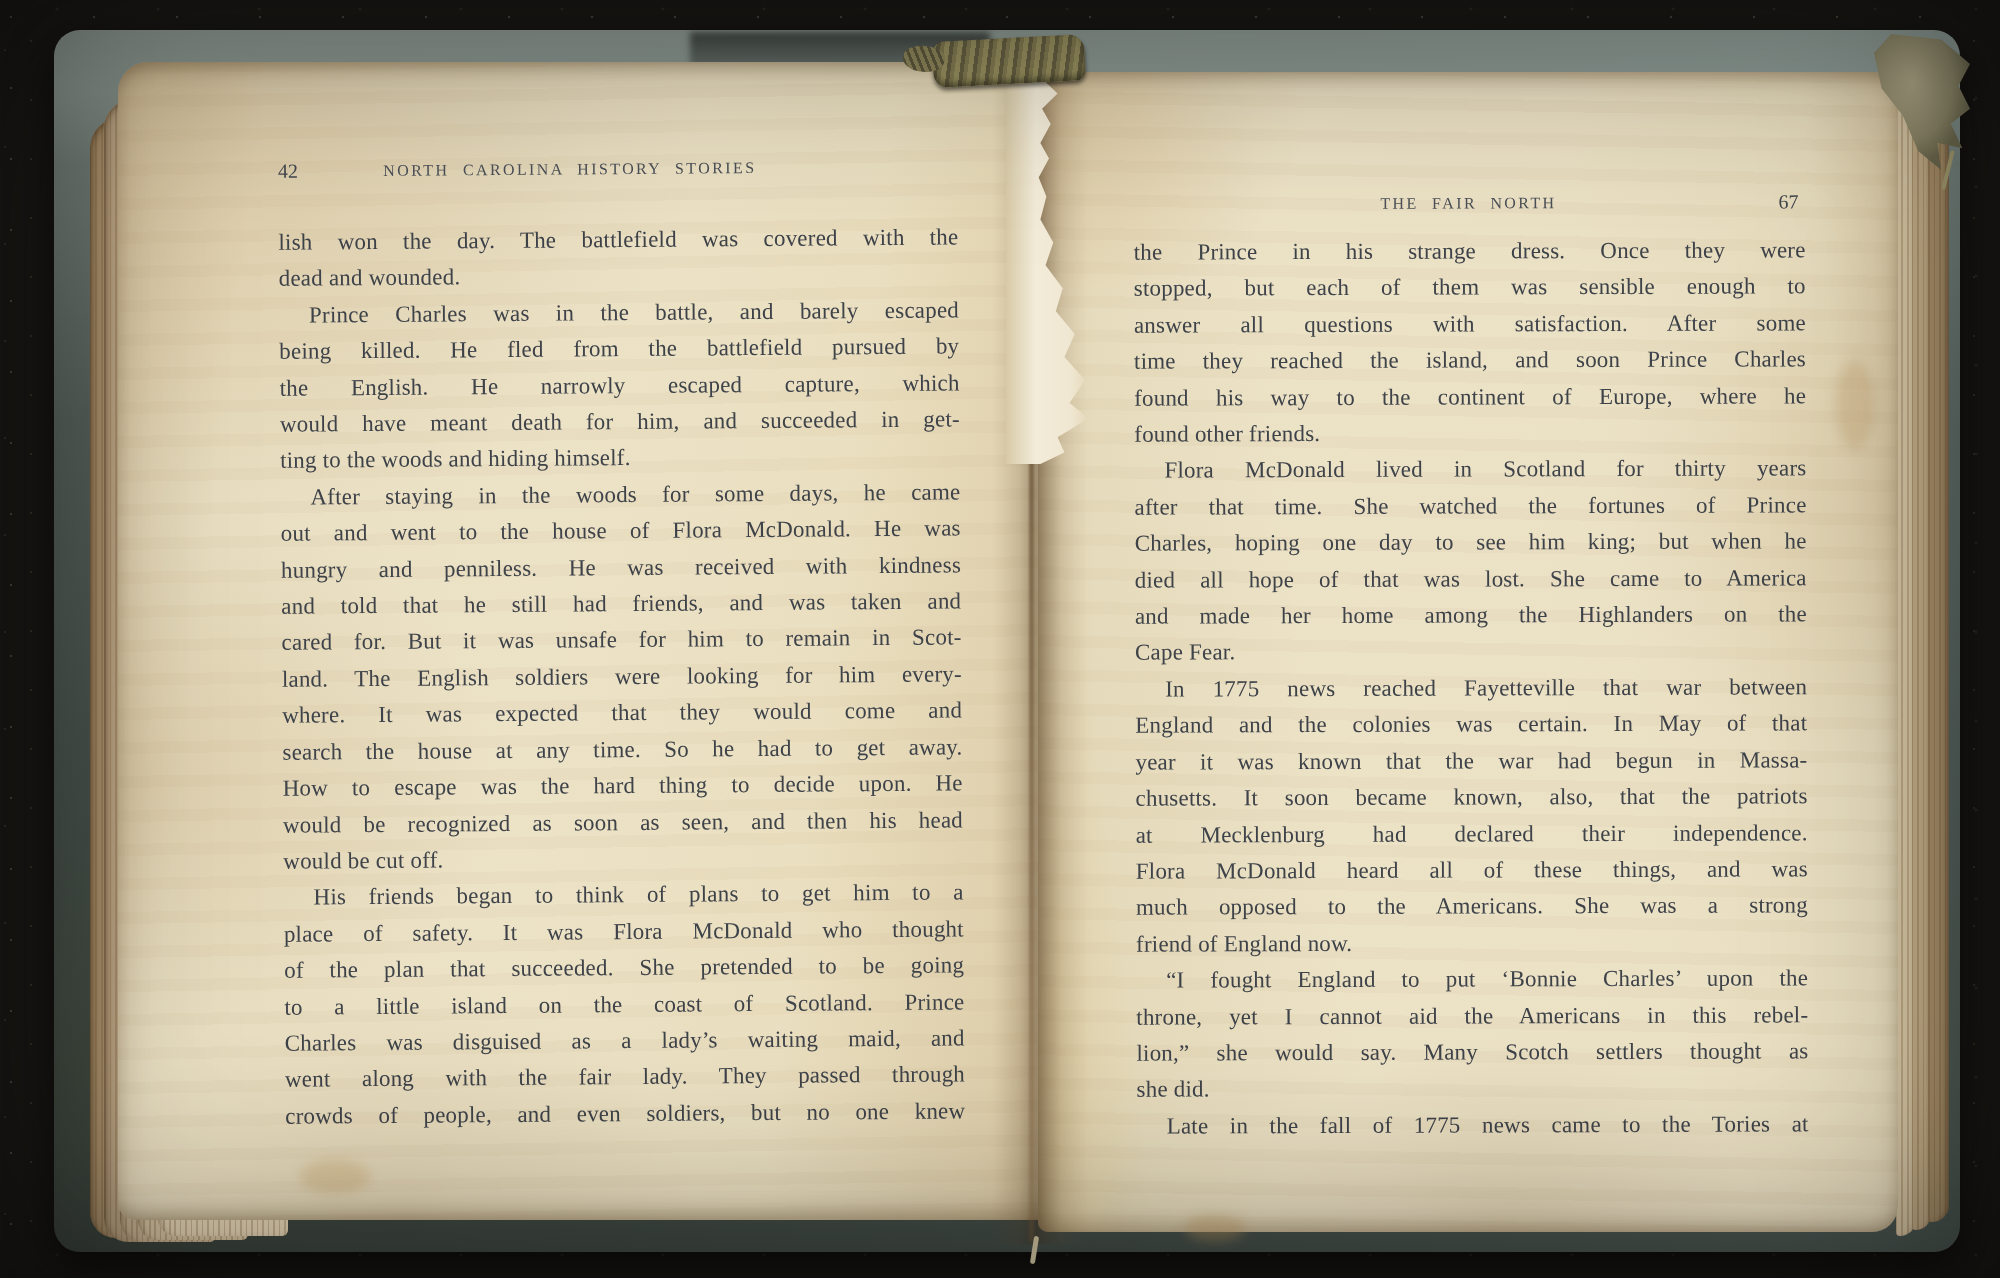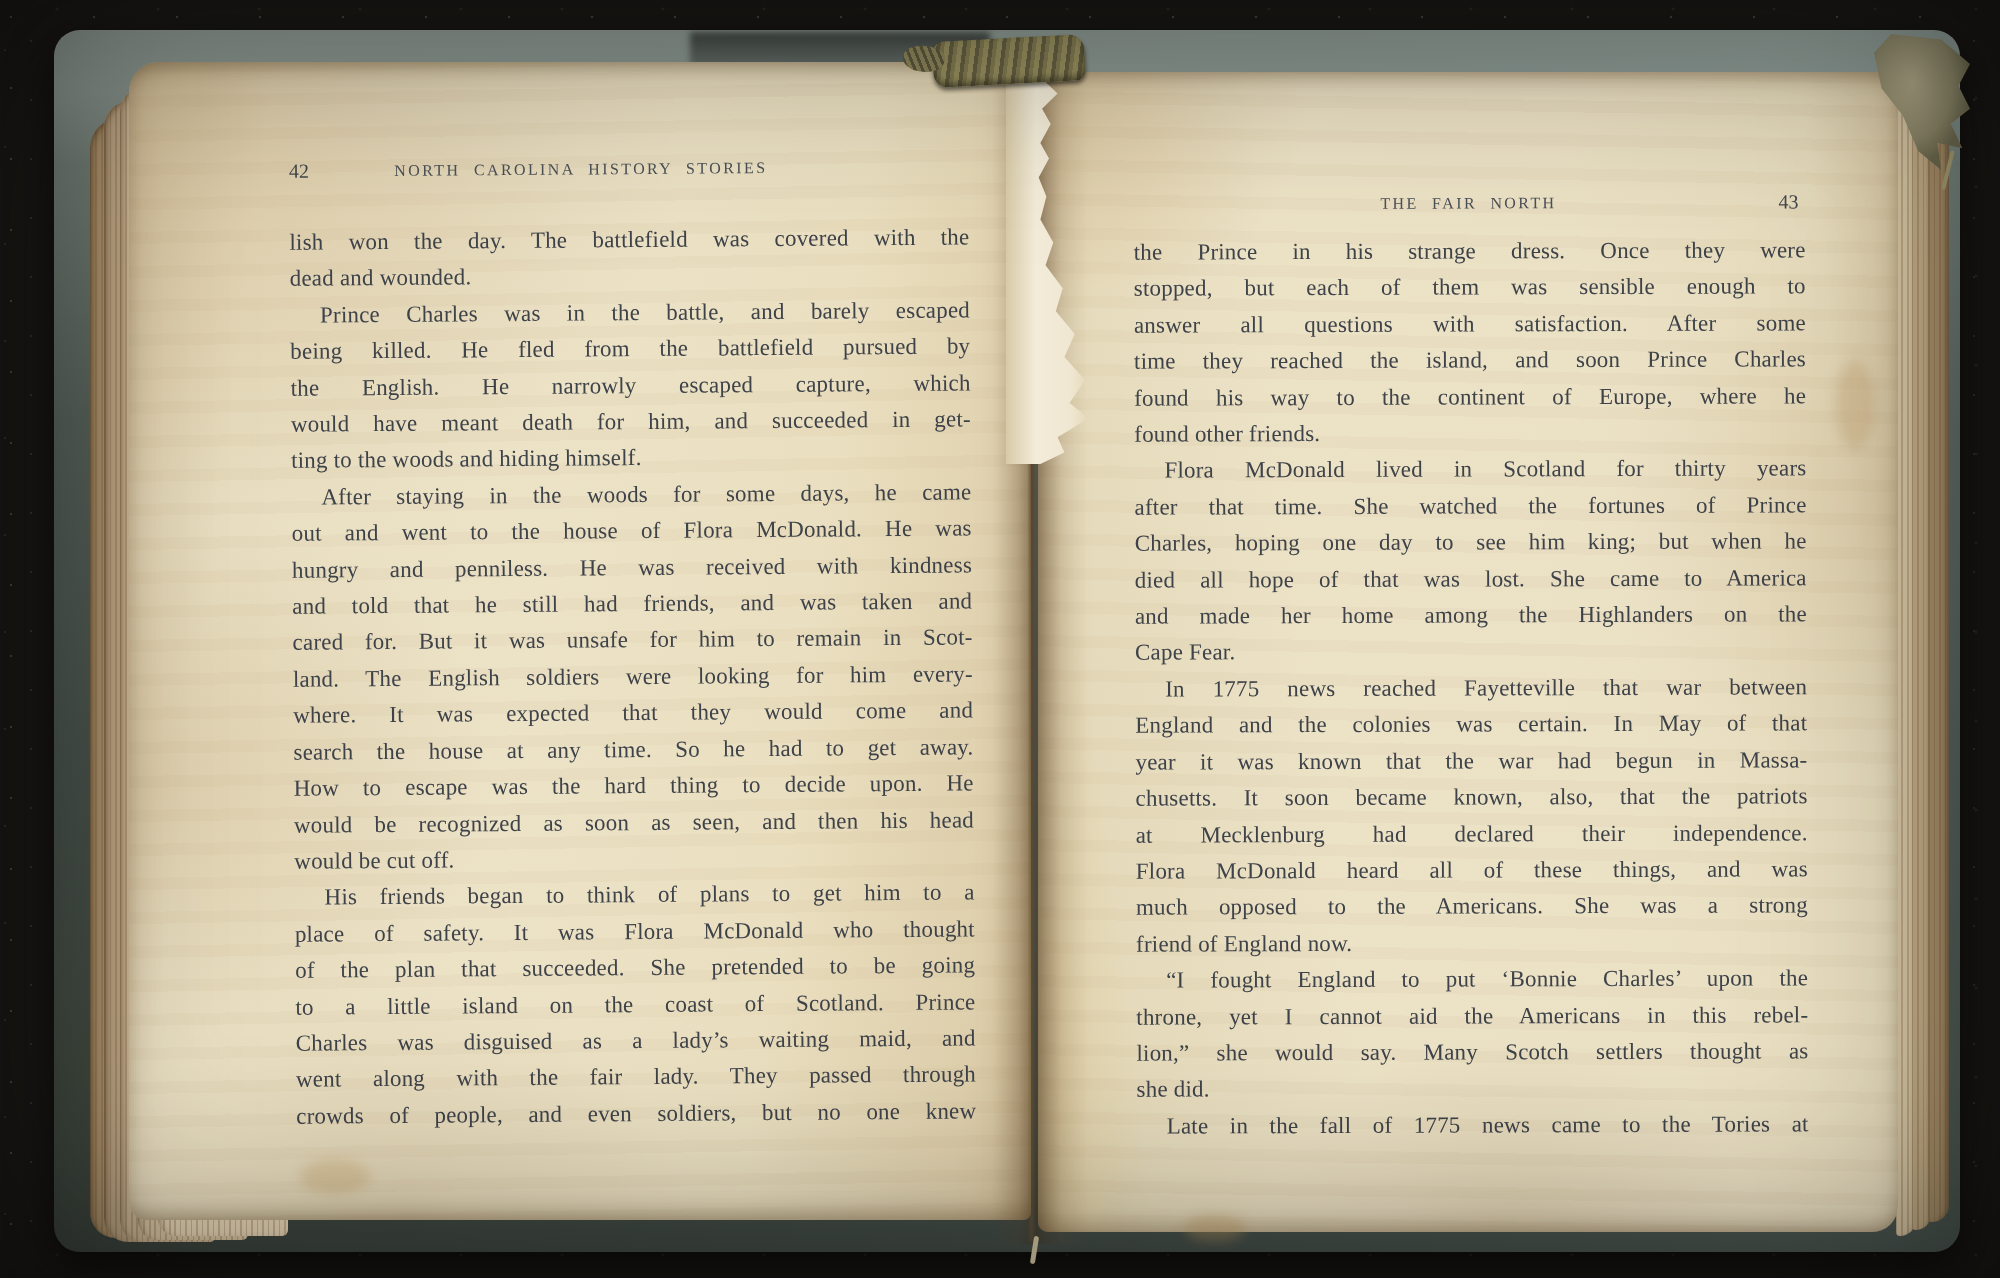--- a/index.html
+++ b/index.html
@@ -38,33 +38,34 @@
   .s3{ left:120px; top:86px;  width:96px;  height:1156px; background-color:#c8b393; border-radius:26px 6px 6px 22px; box-shadow: inset 4px 2px 6px -2px rgba(95,68,38,.6);}
   .s4{ left:138px; top:74px;  width:110px; height:1166px; background-color:#d6c4a2; border-radius:24px 6px 6px 20px; box-shadow: inset 4px 2px 6px -2px rgba(100,72,42,.55);}
   .s5{ left:158px; top:66px;  width:130px; height:1170px; background-color:#e3d3b3; border-radius:20px 6px 6px 18px; box-shadow: inset 4px 2px 6px -2px rgba(105,78,46,.5);}
   .r1{ left:1896px; top:84px;  width:20px; height:1152px; background-color:#d7c6a4; border-radius:4px 16px 16px 4px; box-shadow: inset -3px 2px 5px -2px rgba(100,72,42,.6);}
   .r2{ left:1912px; top:92px;  width:19px; height:1138px; background-color:#c3ad87; border-radius:4px 16px 16px 4px; box-shadow: inset -3px 2px 5px -2px rgba(90,64,36,.65);}
   .r3{ left:1928px; top:102px; width:21px; height:1120px; background-color:#a8906a; border-radius:4px 18px 18px 4px; box-shadow: inset -4px 2px 6px -2px rgba(75,52,28,.7);}
 
   
   .page{ position:absolute; z-index:4; }
   .page-left{
-    left:129px; top:62px; width:902px; height:1158px;
+    left:118px; top:62px; width:902px; height:1158px;
     border-radius:30px 10px 8px 18px;
     background:
       radial-gradient(130% 90% at 8% 3%,  rgba(175,140,90,.26), transparent 42%),
       radial-gradient(55% 35% at 2% 62%,  rgba(170,135,85,.18), transparent 70%),
       radial-gradient(45% 30% at 30% 100%, rgba(165,130,80,.15), transparent 70%),
       repeating-linear-gradient(179deg, rgba(170,140,95,.05) 0 12px, transparent 12px 34px),
       linear-gradient(97deg, #dbcba9 0%, #e9dfc2 14%, #ece2c6 45%, #eadfc0 72%, #dfd0ad 92%, #d5c29c 100%);
     box-shadow:
       inset 0 16px 20px -14px rgba(110,85,50,.55),
       inset -32px 0 44px -28px rgba(105,78,45,.65),
       inset 0 -18px 22px -16px rgba(110,85,50,.5),
       inset 22px 0 32px -26px rgba(120,90,55,.38);
+    padding-left: 40px;
   }
   .page-right{
     left:1038px; top:72px; width:860px; height:1160px;
     border-radius:10px 24px 26px 10px;
     background:
       radial-gradient(42% 26% at 2% 3%,  rgba(195,158,102,.30), transparent 70%),
       radial-gradient(48% 34% at 100% 38%, rgba(175,140,90,.16), transparent 68%),
       radial-gradient(40% 24% at 55% 100%, rgba(170,135,85,.14), transparent 70%),
       repeating-linear-gradient(181deg, rgba(170,140,95,.05) 0 12px, transparent 12px 34px),
       linear-gradient(263deg, #d9c8a4 0%, #e6dbbc 10%, #ebe1c5 35%, #ece2c6 65%, #e5dabb 88%, #dccb9f 100%);
@@ -175,21 +176,21 @@
           <div class="line">went along with the fair lady.  They passed through</div>
           <div class="line">crowds of people, and even soldiers, but no one knew</div>
         </div>
     </div>
   </div>
 
   <div class="page page-right">
     <div class="textblock tb-right">
       <div class="pagehead">
         <span class="running">THE FAIR NORTH</span>
-        <span class="folio folio-right">43</span>
+        <span class="folio folio-right">67</span>
       </div>
       <div class="body">
           <div class="line">the Prince in his strange dress.  Once they were</div>
           <div class="line">stopped, but each of them was sensible enough to</div>
           <div class="line">answer all questions with satisfaction.  After some</div>
           <div class="line">time they reached the island, and soon Prince Charles</div>
           <div class="line">found his way to the continent of Europe, where he</div>
           <div class="line end">found other friends.</div>
           <div class="line indent">Flora McDonald lived in Scotland for thirty years</div>
           <div class="line">after that time.  She watched the fortunes of Prince</div>

